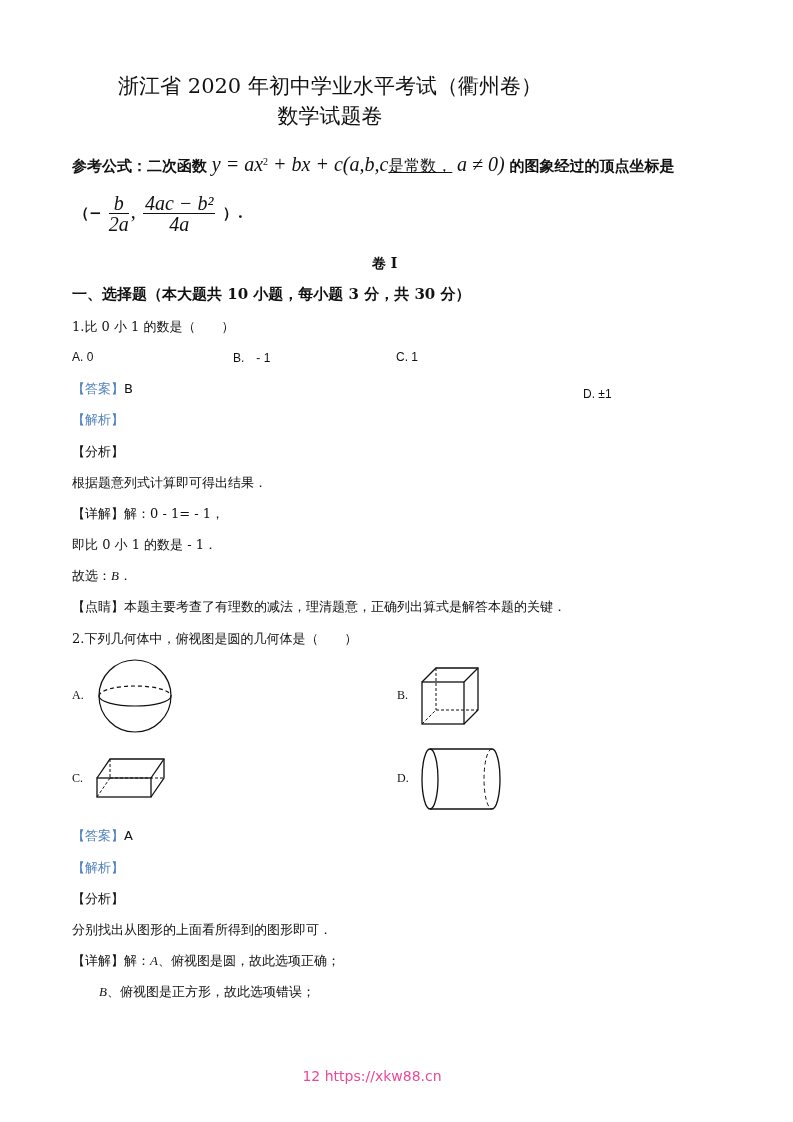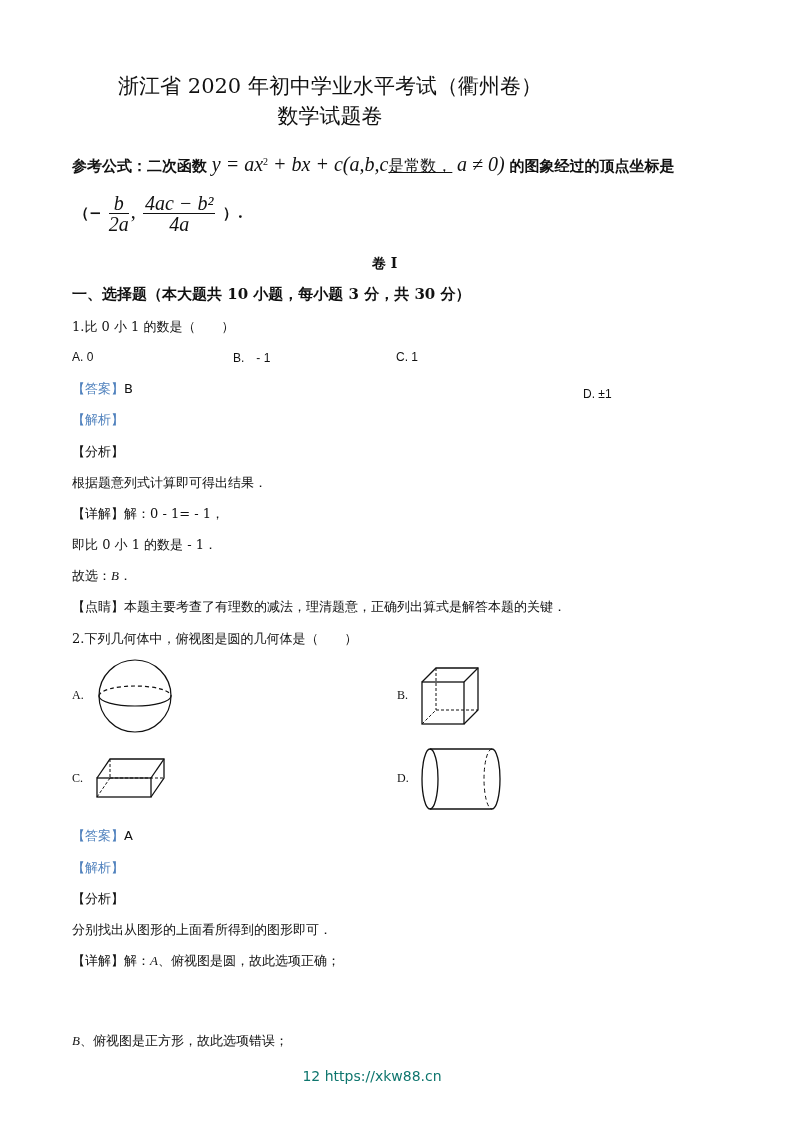--- a/index.html
+++ b/index.html
@@ -11,21 +11,21 @@
   .line { font-size: 13px; left: 72px; }
   .sans { font-family: "DejaVu Sans", "Liberation Sans", sans-serif; text-align: center; }
   .blue { color: #4f81bd; }
   .ital { font-style: italic; font-family: "Liberation Serif", serif; }
   .math { font-family: "Liberation Serif", serif; font-size: 20px; }
   .frac { display: inline-block; vertical-align: middle; text-align: center; margin: 0 2px; }
   .frac .num { display: block; border-bottom: 1px solid #111; padding: 0 2px; line-height: 20px; }
   .frac .den { display: block; line-height: 20px; }
   .opt { font-size: 12px; font-family: "Liberation Sans", sans-serif; text-align: right; }
   .figlabel { font-size: 12px; font-family: "Liberation Serif", serif; }
-  .footer { font-family: "DejaVu Sans", sans-serif; font-size: 14px; color: #0f766e; left: 0; width: 744px; text-align: center; }
+  .footer { font-family: "DejaVu Sans", sans-serif; font-size: 14px; color: #ec4899; left: 0; width: 744px; text-align: center; }
   svg { position: absolute; overflow: visible; }
 </style>
 </head>
 <body>
 
 <div class="abs title" style="top:72px;">浙江省 2020 年初中学业水平考试（衢州卷）</div>
 <div class="abs title" style="top:102px;">数学试题卷</div>
 
 <div class="abs" style="left:72px; top:153px; font-size:15px;">
   <span class="bold">参考公式：二次函数</span>
@@ -113,17 +113,17 @@
 
 <div class="abs line sans" style="top:827px;">
   <span class="blue">【答案】</span><span>A</span>
 </div>
 <div class="abs line sans blue" style="top:859px;">【解析】</div>
 <div class="abs line sans" style="top:890px;">【分析】</div>
 <div class="abs line" style="top:921px;">分别找出从图形的上面看所得到的图形即可．</div>
 <div class="abs line" style="top:952px;">
   <span class="sans">【详解】</span><span>解：</span><span class="ital">A</span><span>、俯视图是圆，故此选项正确；</span>
 </div>
-<div class="abs line" style="top:1032px;">
+<div class="abs line" style="top:983px;margin-left:27px;">
   <span class="ital">B</span><span>、俯视图是正方形，故此选项错误；</span>
 </div>
 
 <div class="abs footer" style="top:1068px;">12 https://xkw88.cn</div>
 
 </body></html>

